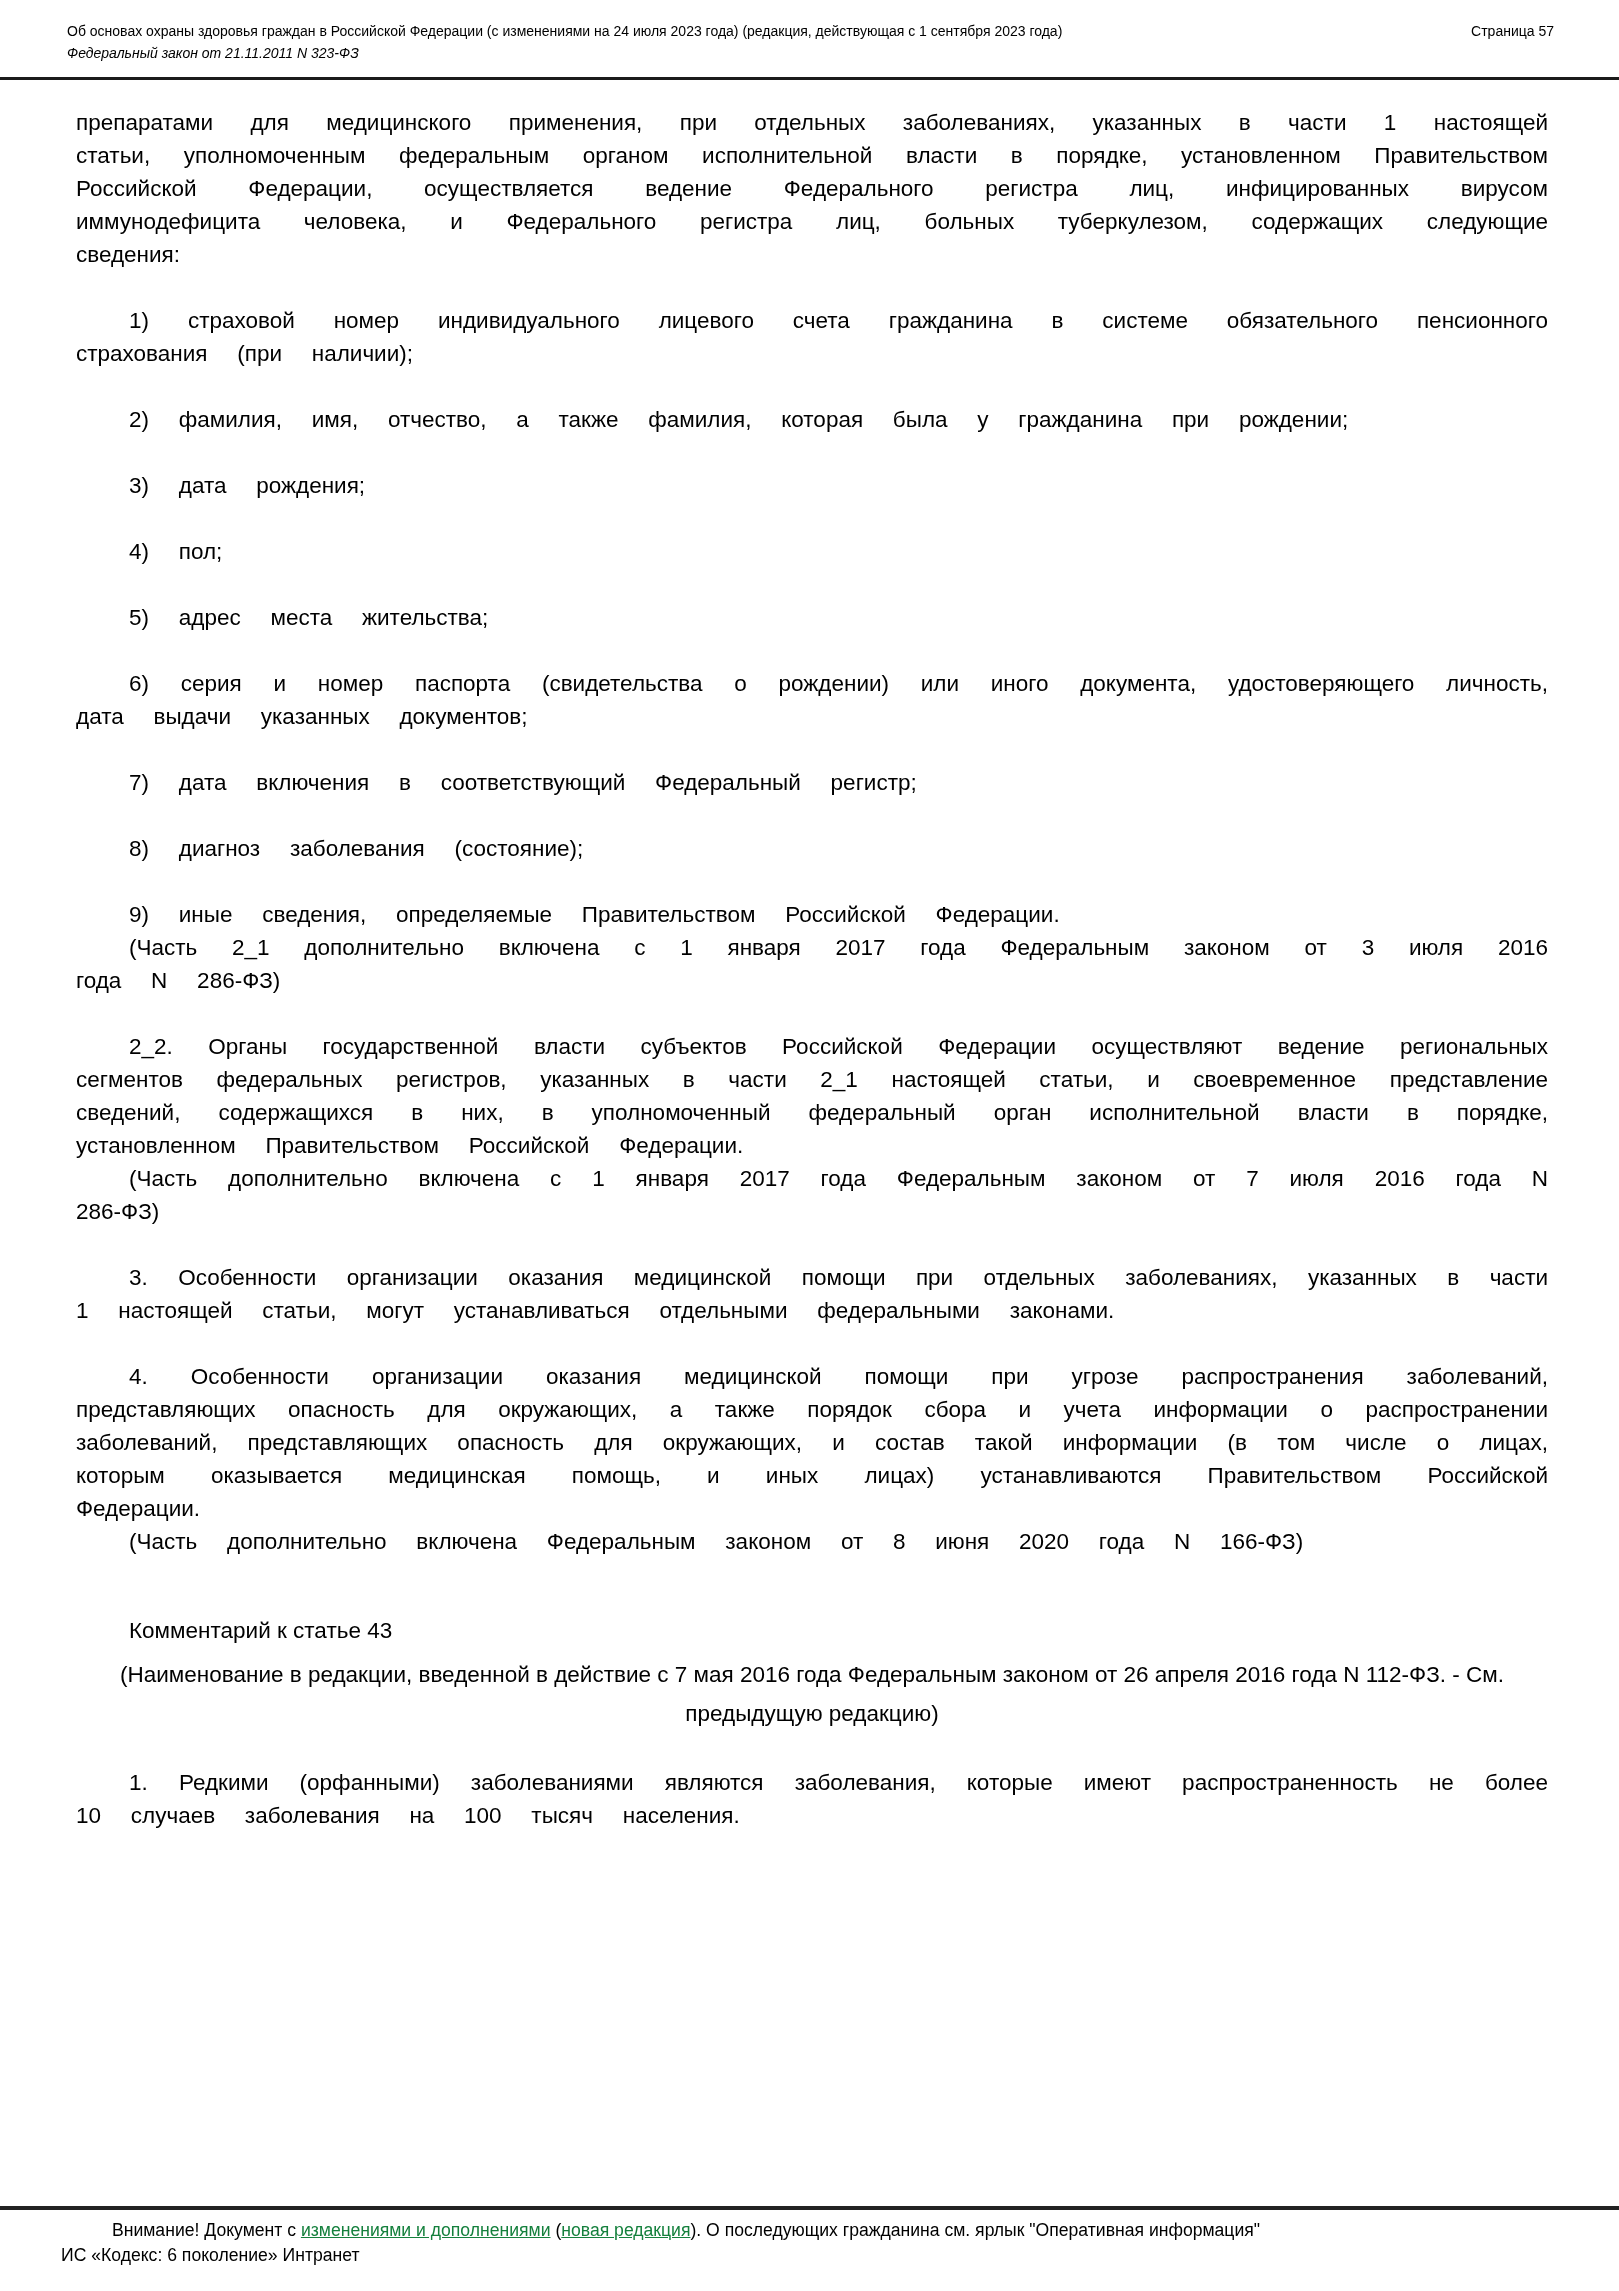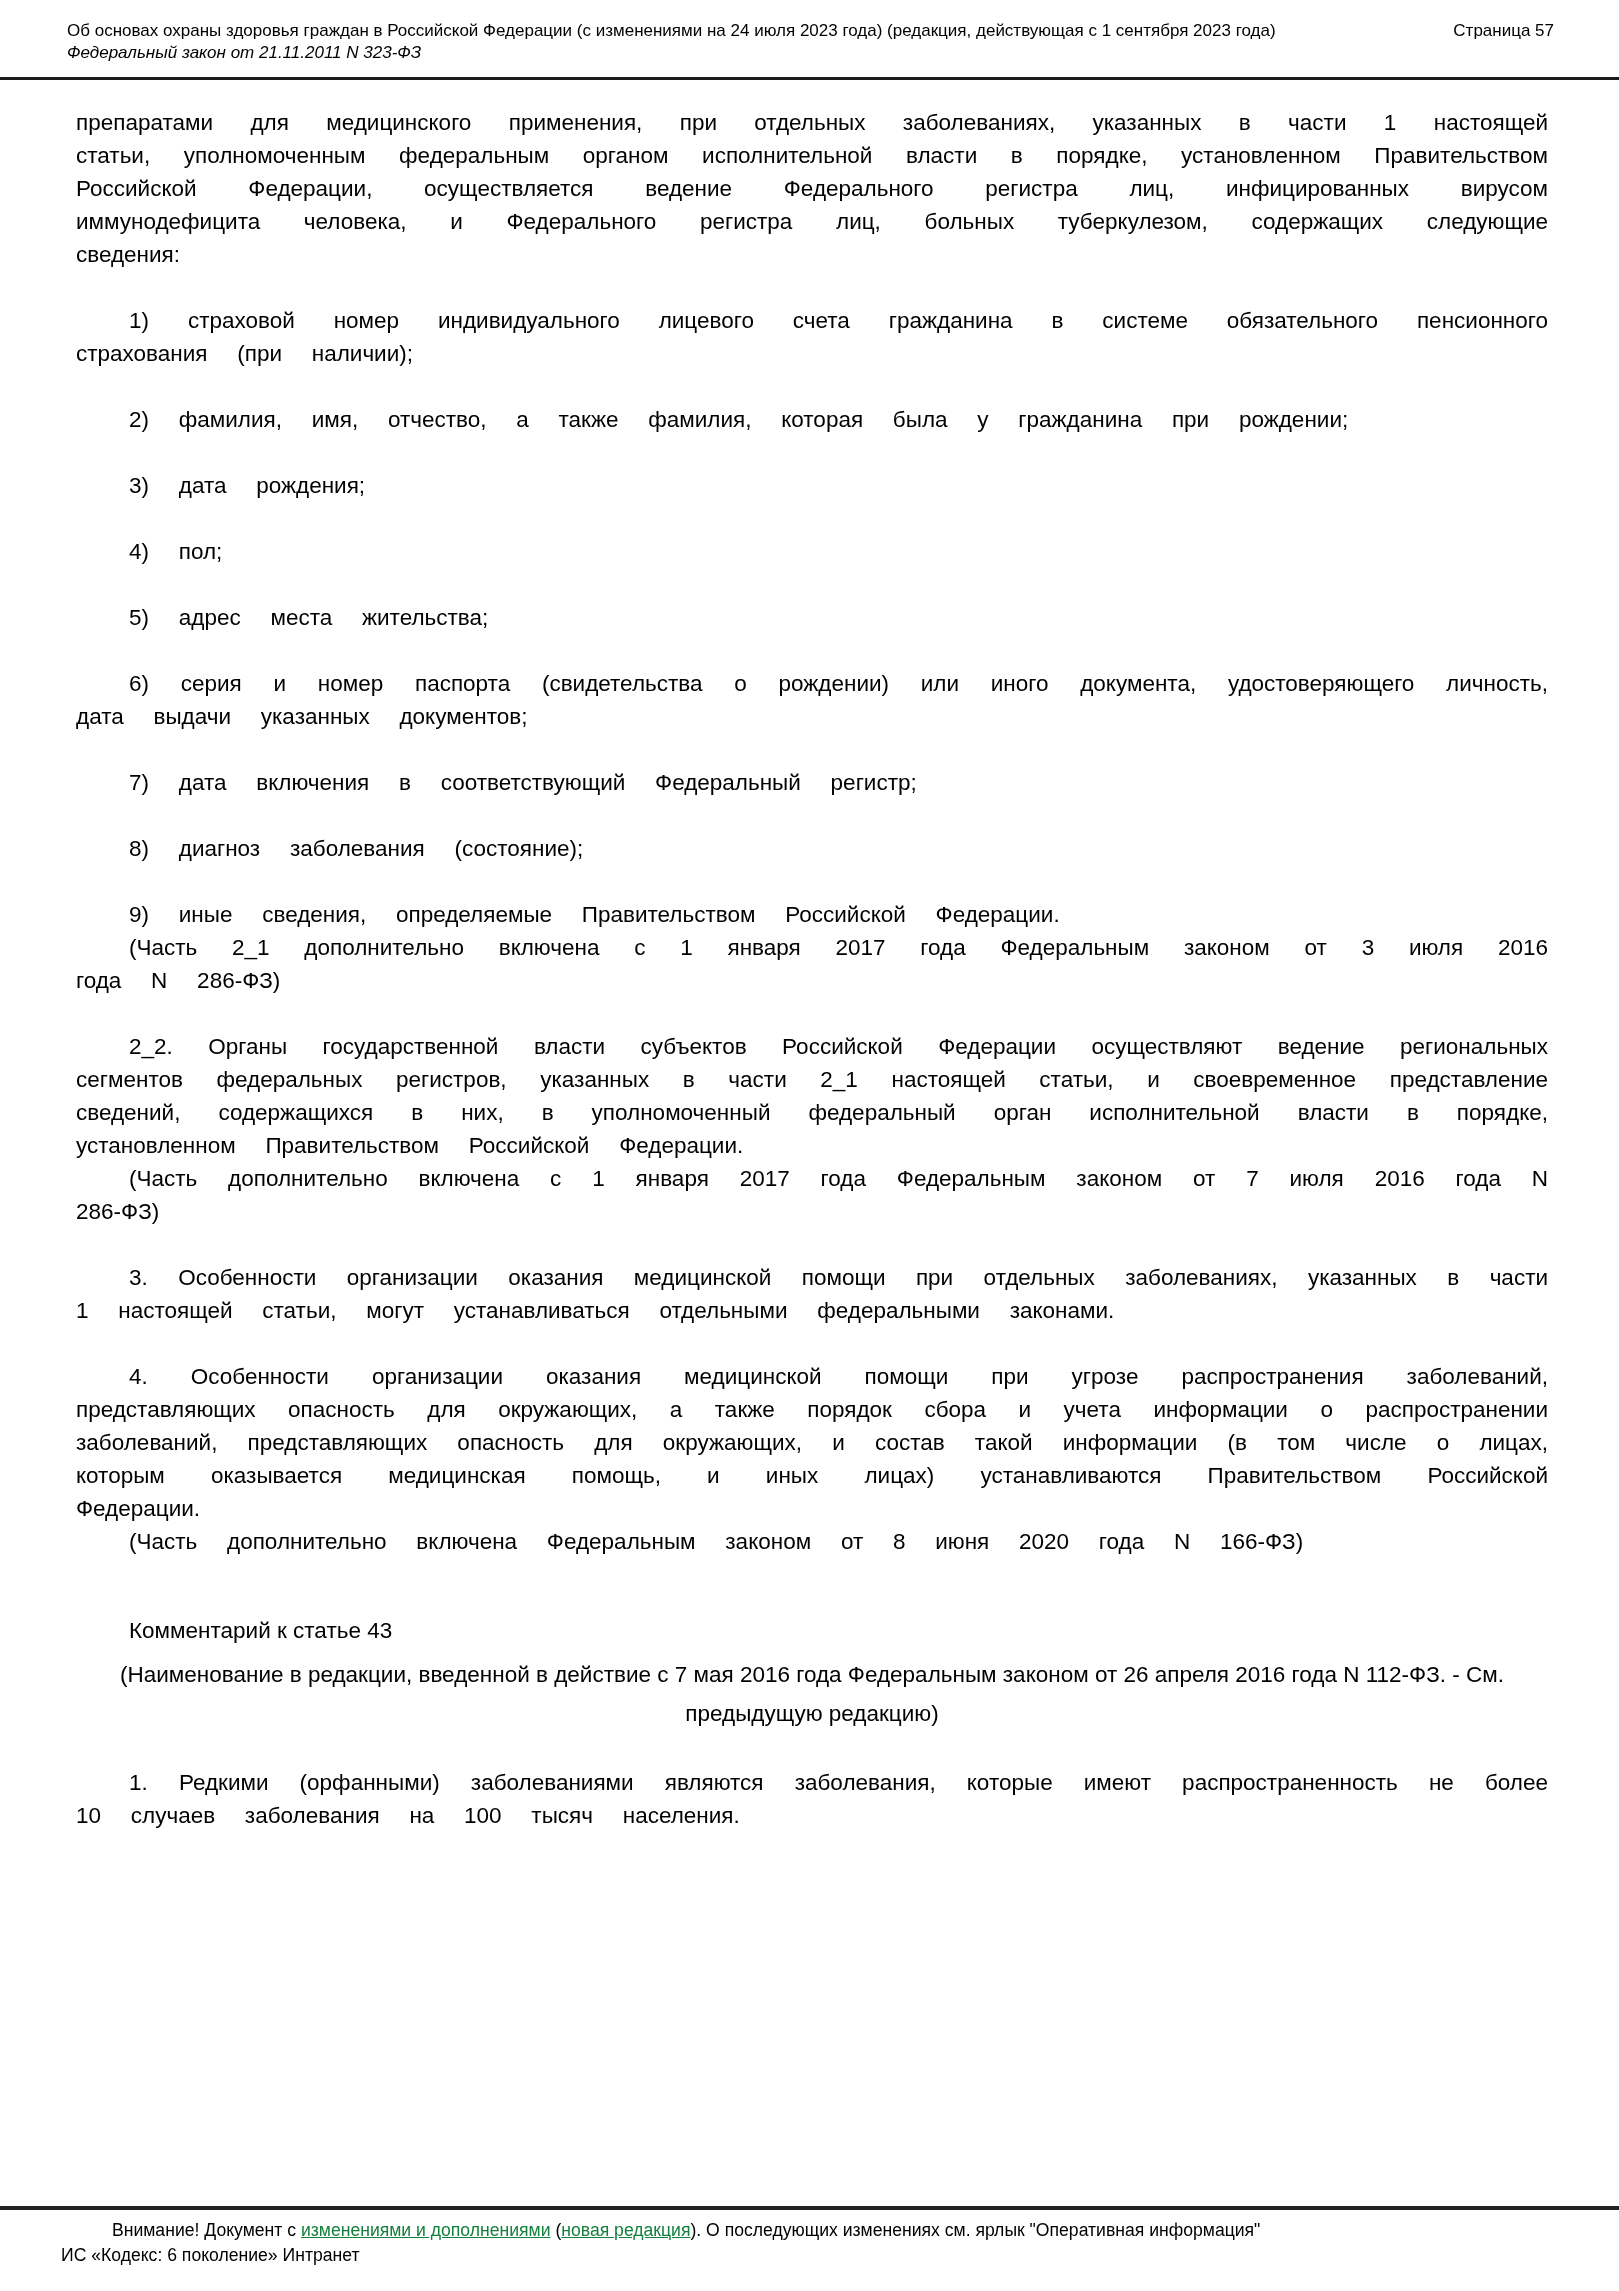--- a/index.html
+++ b/index.html
@@ -8,21 +8,21 @@
     width: 1619px;
     height: 2292px;
     background: #ffffff;
     color: #000000;
     font-family: "Liberation Sans", "DejaVu Sans", sans-serif;
     overflow: hidden;
     box-sizing: border-box;
   }
 
   
-  .hdr { padding: 19.6px 65px 0 67px; font-size: 17px; line-height: 22.5px; }
+  .hdr { padding: 19.6px 65px 0 67px; font-size: 14px; line-height: 22.5px; }
   .hdr-row { display: flex; align-items: flex-start; }
   .hdr-title { width: 1274px; }
   .hdr-page { margin-left: auto; white-space: nowrap; }
   .hdr-sub { font-style: italic; }
   .top-rule { height: 2.9px; background: #1b1b1b; margin-top: 12.7px; }
 
   
   .doc { padding: 26px 71px 0 76px; font-size: 22.5px; line-height: 33px; }
   .par { margin: 0; text-align: justify; word-spacing: 23.5px; }
   .indent { text-indent: 53px; }
@@ -86,19 +86,19 @@
     <p class="par indent gap">4. Особенности организации оказания медицинской помощи при угрозе распространения заболеваний, представляющих опасность для окружающих, а также порядок сбора и учета информации о распространении заболеваний, представляющих опасность для окружающих, и состав такой информации (в том числе о лицах, которым оказывается медицинская помощь, и иных лицах) устанавливаются Правительством Российской Федерации.</p>
     <p class="par indent">(Часть дополнительно включена Федеральным законом от 8 июня 2020 года N 166-ФЗ)</p>
     <p class="par indent comment">Комментарий к статье 43</p>
     <p class="par center-note">(Наименование в редакции, введенной в действие с 7 мая 2016 года Федеральным законом от 26 апреля 2016 года N 112-ФЗ. - См. предыдущую редакцию)</p>
     <p class="par indent gap">1. Редкими (орфанными) заболеваниями являются заболевания, которые имеют распространенность не более 10 случаев заболевания на 100 тысяч населения.</p>
   </main>
 
   <footer class="ftr">
     <div class="ftr-rule"></div>
     <div class="ftr-text">
-      <p class="ftr-notice"><span>Внимание! Документ с </span><a class="flink">изменениями и дополнениями</a><span> (</span><a class="flink">новая редакция</a><span>). О последующих изменениях см. ярлык "Оперативная информация"</span></p>
+      <p class="ftr-notice"><span>Внимание! Документ с </span><a class="flink">изменениями и дополнениями</a><span> (</span><a class="flink">новая редакция</a><span>). О последующих гражданина см. ярлык "Оперативная информация"</span></p>
       <p class="ftr-sys">ИС «Кодекс: 6 поколение» Интранет</p>
     </div>
   </footer>
 
 </div>
 
 
 </body></html>

